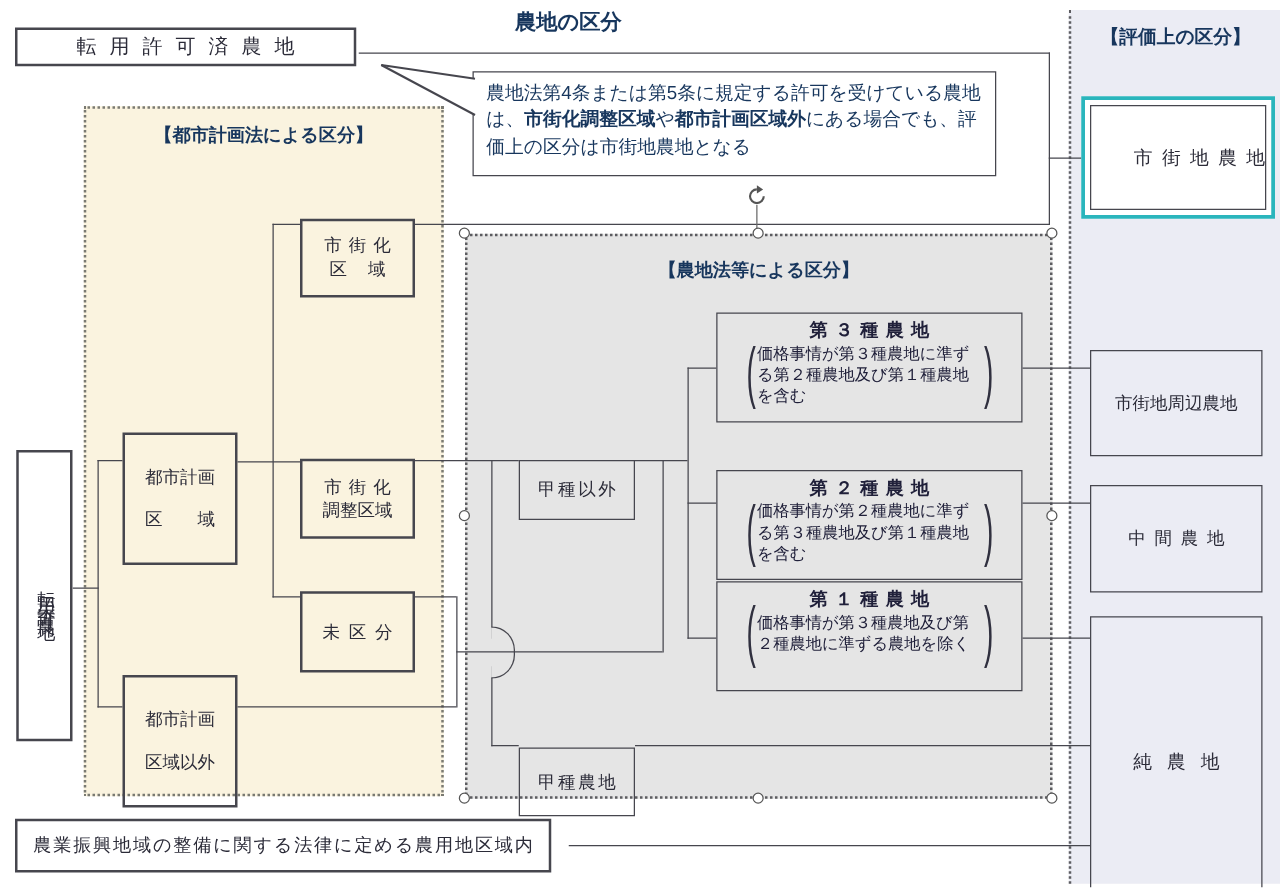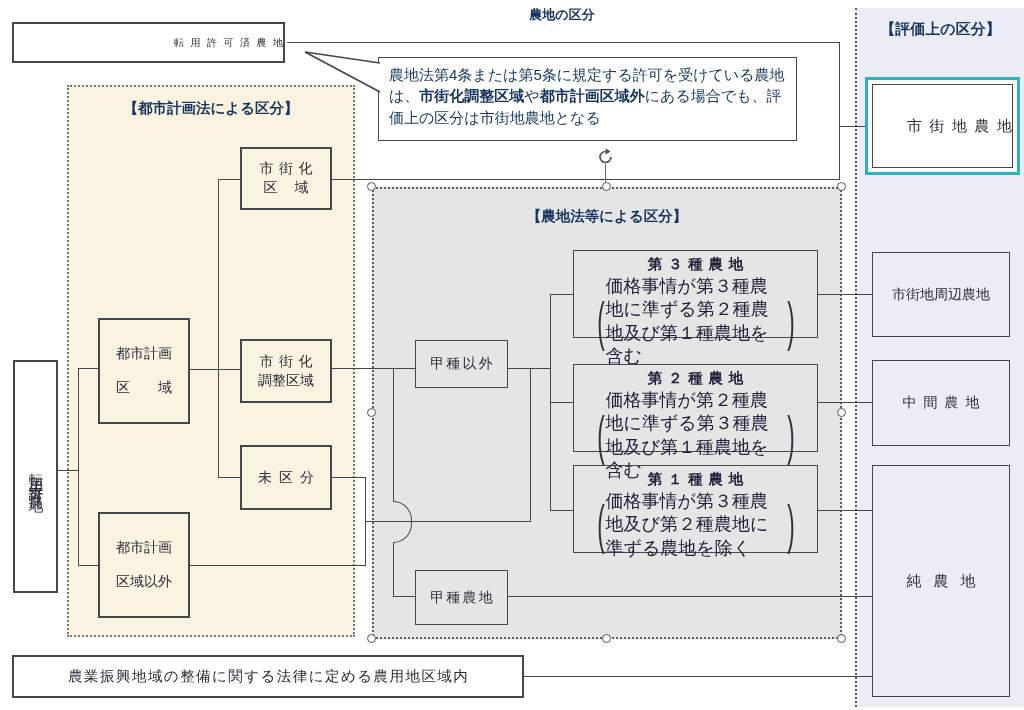--- a/index.html
+++ b/index.html
@@ -1,21 +1,21 @@
 <!DOCTYPE html>
 <html><head>
 <meta charset="utf-8">
 <style>
   html,body{margin:0;padding:0;background:#fff;}
   #canvas{position:relative;width:1024px;height:710px;background:#fff;overflow:hidden;
           font-family:"Liberation Sans","DejaVu Sans",sans-serif;color:#2b2b38;}
   .abs{position:absolute;box-sizing:border-box;}
   .box{position:absolute;box-sizing:border-box;border:2px solid #46464e;background:#fff;
        display:flex;align-items:center;justify-content:center;font-size:14px;color:#2b2b38;z-index:3;}
-  .box.clear{background:transparent;}
+  .box.clear{background:transparent;margin-top:28px;}
   .col{flex-direction:column;}
   .hl{position:absolute;height:0;border-top:1.7px solid #46464e;z-index:2;}
   .vl{position:absolute;width:0;border-left:1.7px solid #46464e;z-index:2;}
   .section{position:absolute;box-sizing:border-box;z-index:1;}
   .heading{position:absolute;left:0;right:0;text-align:center;font-weight:bold;color:#17365d;font-size:14.5px;z-index:3;}
   .handle{position:absolute;width:9px;height:9px;border-radius:50%;background:#fff;border:1.5px solid #555;box-sizing:border-box;z-index:6;}
   .ls10{letter-spacing:.1em;margin-right:-.1em;}
   .ls15{letter-spacing:.15em;margin-right:-.15em;}
   .ls40{letter-spacing:.4em;margin-right:-.4em;}
   .ls50{letter-spacing:.5em;margin-right:-.5em;}
@@ -23,31 +23,31 @@
   .ls80{letter-spacing:.8em;margin-right:-.8em;}
   .note{position:absolute;left:378px;top:57px;width:419px;height:84px;border:1.8px solid #46464e;
         background:#fff;box-sizing:border-box;padding:6px 10px;font-size:15px;line-height:1.42;
         color:#17365d;z-index:4;}
   .note b{font-weight:bold;}
   .classbox{position:absolute;left:573px;width:245px;height:88px;border:1.8px solid #46464e;
             box-sizing:border-box;z-index:3;background:transparent;}
   .classtitle{text-align:center;margin-top:4px;font-size:14.5px;color:#20203a;font-weight:bold;}
   .classrow{display:flex;align-items:center;justify-content:center;margin-top:1px;}
   .paren{font-size:30px;line-height:1;color:#30303f;transform:scaleY(1.8) scaleX(.75);font-weight:400;}
-  .desc{width:180px;font-size:18px;line-height:1.3;color:#20203a;}
+  .desc{width:180px;font-size:13px;line-height:1.3;color:#20203a;}
   .arc{position:absolute;left:393px;top:501px;width:19px;height:42px;box-sizing:border-box;
        border:1.7px solid #46464e;border-left:none;border-radius:0 21px 21px 0;z-index:2;}
   .vtext{writing-mode:vertical-rl;letter-spacing:.3em;font-size:14.5px;}
 </style>
 </head>
 <body>
 
 <div id="canvas">
 
-  <div class="abs" style="left:412px;top:6px;width:300px;text-align:center;font-size:13px;font-weight:bold;color:#17365d;z-index:3;">農地の区分</div>
+  <div class="abs" style="left:412px;top:6px;width:300px;font-size:17px;font-weight:bold;color:#17365d;z-index:3;">農地の区分</div>
 
   <div class="section" style="left:67px;top:85px;width:288px;height:552px;background:#FAF3DF;border:2px dotted #7a7a72;">
     <div class="heading" style="top:12px;text-align:center;">【都市計画法による区分】</div>
   </div>
 
   <div class="section" style="left:372px;top:187px;width:470px;height:452px;background:#e5e5e5;border:2px dotted #5c5c60;">
     <div class="heading" style="top:18px;">【農地法等による区分】</div>
   </div>
 
   <div class="section" style="left:855px;top:8px;width:169px;height:699px;background:#EBECF4;border-left:2px dotted #5c5c60;">
@@ -86,21 +86,21 @@
   <div class="hl" style="left:550px;top:294px;width:23px;"></div>
   <div class="hl" style="left:550px;top:402px;width:23px;"></div>
   <div class="hl" style="left:550px;top:510px;width:23px;"></div>
 
   <div class="hl" style="left:818px;top:294px;width:54px;"></div>
   <div class="hl" style="left:818px;top:402px;width:54px;"></div>
   <div class="hl" style="left:818px;top:510px;width:54px;"></div>
   <div class="hl" style="left:508px;top:596px;width:364px;"></div>
   <div class="hl" style="left:455px;top:676px;width:417px;"></div>
 
-  <div class="box" style="left:12px;top:22px;width:273px;height:41px;border-width:2.3px;font-size:10px;justify-content:flex-end;">
+  <div class="box" style="left:12px;top:22px;width:273px;height:31px;border-width:2.3px;font-size:16px;">
     <span class="ls65">転用許可済農地</span>
   </div>
 
   <div class="note">
     <span>農地法第4条または第5条に規定する許可を受けている農地は、</span><b>市街化調整区域</b><span>や</span><b>都市計画区域外</b><span>にある場合でも、評価上の区分は市街地農地となる</span>
   </div>
   <svg class="abs" style="left:296px;top:42px;z-index:5;" width="92" height="56">
     <polygon points="84,21 9,10 84,50" fill="#ffffff" stroke="none"></polygon>
     <line x1="84" y1="21" x2="9" y2="10" stroke="#46464e" stroke-width="1.7"></line>
     <line x1="9" y1="10" x2="84" y2="50" stroke="#46464e" stroke-width="1.7"></line>
@@ -138,21 +138,21 @@
   </div>
 
   <div class="classbox" style="top:250px;">
     <div class="classtitle ls40">第３種農地</div>
     <div class="classrow">
       <span class="paren">(</span>
       <div class="desc">価格事情が第３種農地に準ずる第２種農地及び第１種農地を含む</div>
       <span class="paren">)</span>
     </div>
   </div>
-  <div class="classbox" style="top:364px;">
+  <div class="classbox" style="top:376px;">
     <div class="classtitle ls40">第２種農地</div>
     <div class="classrow">
       <span class="paren">(</span>
       <div class="desc">価格事情が第２種農地に準ずる第３種農地及び第１種農地を含む</div>
       <span class="paren">)</span>
     </div>
   </div>
   <div class="classbox" style="top:465px;">
     <div class="classtitle ls40">第１種農地</div>
     <div class="classrow">
@@ -170,21 +170,21 @@
   <div class="box clear" style="left:872px;top:252px;width:138px;height:85px;border-width:1.8px;">
     <span>市街地周辺農地</span>
   </div>
   <div class="box clear" style="left:872px;top:360px;width:138px;height:86px;border-width:1.8px;">
     <span class="ls50">中間農地</span>
   </div>
   <div class="box clear" style="left:872px;top:465px;width:138px;height:232px;border-width:1.8px;font-size:15px;">
     <span class="ls80">純農地</span>
   </div>
 
-  <div class="box" style="left:12px;top:655px;width:512px;height:43px;border-width:2.3px;font-size:14.5px;">
+  <div class="box" style="left:12px;top:655px;width:429px;height:43px;border-width:2.3px;font-size:14.5px;">
     <span class="ls10">農業振興地域の整備に関する法律に定める農用地区域内</span>
   </div>
 
   <div class="handle" style="left:367px;top:182px;"></div>
   <div class="handle" style="left:602px;top:182px;"></div>
   <div class="handle" style="left:837px;top:182px;"></div>
   <div class="handle" style="left:367px;top:408px;"></div>
   <div class="handle" style="left:837px;top:408px;"></div>
   <div class="handle" style="left:367px;top:634px;"></div>
   <div class="handle" style="left:602px;top:634px;"></div>

